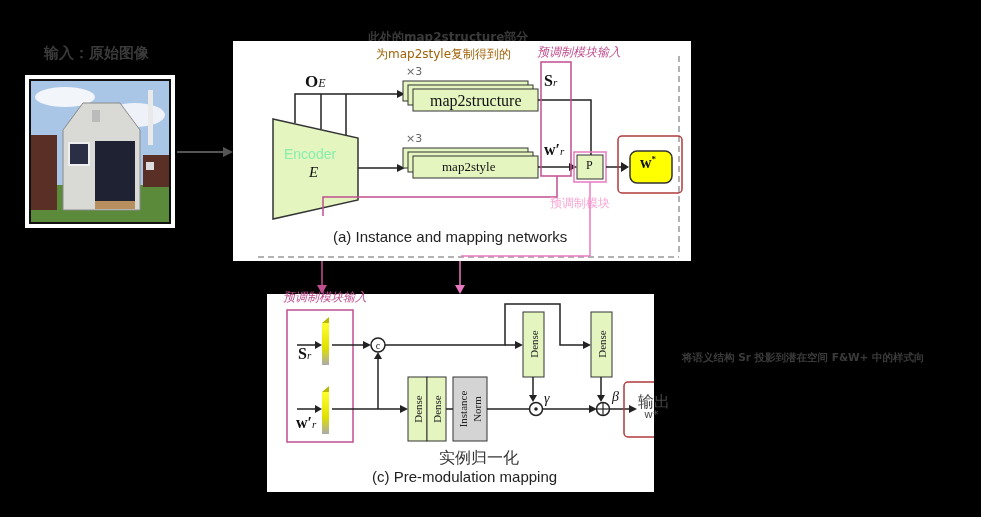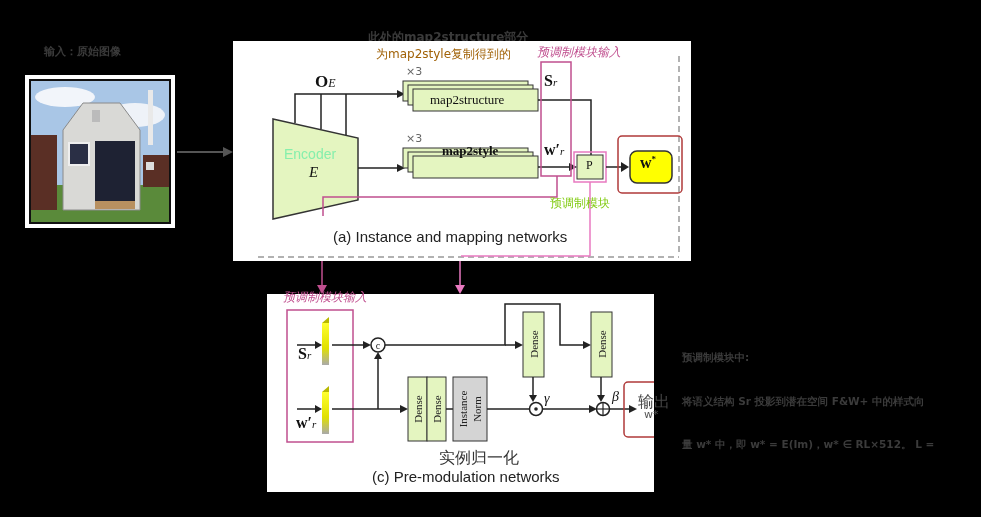--- a/index.html
+++ b/index.html
@@ -1,20 +1,20 @@
 <!DOCTYPE html>
 <html><head>
 <meta charset="utf-8">
 <style>
   html,body{margin:0;padding:0;background:#000;}
   body{width:981px;height:517px;position:relative;overflow:hidden;font-family:"DejaVu Sans",sans-serif;}
   .abs{position:absolute;}
-  .cn{color:#3a3a3a;font-size:11px;font-weight:bold;}
+  .cn{color:#3a3a3a;font-size:15px;font-weight:bold;}
   .pink{color:#c04f8f;font-style:italic;}
-  .lpink{color:#84cc16;}
+  .lpink{color:#f9a8d4;}
   .panel{background:#fff;}
   .lbl{font-family:"Liberation Serif",serif;color:#111;}
   .cap{font-family:"Liberation Sans",sans-serif;color:#222;font-size:15px;}
   .note{color:#3b3b3b;font-size:10.5px;font-weight:bold;line-height:14.5px;white-space:pre-wrap;}
   svg text{font-family:"Liberation Serif",serif;}
 </style>
 </head>
 <body>
 
 <div class="abs cn" style="left:44px;top:44px;">输入：原始图像</div>
@@ -85,27 +85,27 @@
   <rect x="397" y="110" width="42" height="32" rx="7" fill="#ffff00" stroke="#333" stroke-width="1.5"></rect>
   <rect x="385" y="95" width="64" height="57" rx="4" fill="none" stroke="#b03a3a" stroke-width="1.5"></rect>
 
   <rect x="308" y="21" width="30" height="114" fill="none" stroke="#c04f8f" stroke-width="1.5"></rect>
   <polyline points="324,135 324,156 90,156 90,175" fill="none" stroke="#c04f8f" stroke-width="1.5"></polyline>
 
   <line x1="357" y1="141" x2="357" y2="215" stroke="#e879c0" stroke-width="1.5"></line>
   <polyline points="357,215 228,215" fill="none" stroke="#e879c0" stroke-width="1.5"></polyline>
 </svg>
 
-<div class="abs lbl" style="left:305px;top:72px;font-size:17px;font-weight:bold;margin-left:10px;"><span>O</span><i style="font-size:12px;font-weight:normal;">E</i></div>
+<div class="abs lbl" style="left:305px;top:72px;font-size:17px;font-weight:bold;"><span>O</span><i style="font-size:12px;font-weight:normal;">E</i></div>
 <div class="abs" style="left:284px;top:146px;font-family:'Liberation Sans',sans-serif;font-size:14px;color:#86efac;">Encoder</div>
 <div class="abs lbl" style="left:309px;top:164px;font-size:15px;font-style:italic;">E</div>
 <div class="abs" style="left:406px;top:65px;font-size:11px;color:#666;">×3</div>
 <div class="abs" style="left:406px;top:132px;font-size:11px;color:#666;">×3</div>
-<div class="abs lbl" style="left:430px;top:92px;font-size:13px;">map2structure</div>
-<div class="abs lbl" style="left:442px;top:143px;font-size:13px;font-weight:bold;">map2style</div>
+<div class="abs lbl" style="left:430px;top:92px;font-size:16px;">map2structure</div>
+<div class="abs lbl" style="left:442px;top:159px;font-size:13px;">map2style</div>
 <div class="abs lbl" style="left:544px;top:72px;font-size:16px;font-weight:bold;"><span>S</span><i style="font-size:11px;font-weight:normal;">r</i></div>
 <div class="abs lbl" style="left:544px;top:141px;font-size:16px;font-weight:bold;"><span>w′</span><i style="font-size:11px;font-weight:normal;">r</i></div>
 <div class="abs lbl" style="left:586px;top:158px;font-size:12px;">P</div>
 <div class="abs lbl" style="left:640px;top:154px;font-size:16px;font-weight:bold;"><span>w</span><sup style="font-size:9px;">*</sup></div>
 <div class="abs lpink" style="left:550px;top:195px;font-size:12px;">预调制模块</div>
 <div class="abs cap" style="left:333px;top:228px;">(a) Instance and mapping networks</div>
 
 <svg class="abs" style="left:310px;top:261px;" width="170" height="36">
   <line x1="12" y1="0" x2="12" y2="26" stroke="#c04f8f" stroke-width="1.5"></line>
   <polygon points="7,24 12,33 17,24" fill="#c04f8f"></polygon>
@@ -185,25 +185,23 @@
   <text transform="translate(339,50) rotate(-90)" font-size="11" text-anchor="middle" fill="#222">Dense</text>
 </svg>
 
 <div class="abs lbl" style="left:298px;top:345px;font-size:16px;font-weight:bold;"><span>S</span><i style="font-size:11px;font-weight:normal;">r</i></div>
 <div class="abs lbl" style="left:296px;top:414px;font-size:16px;font-weight:bold;"><span>w′</span><i style="font-size:11px;font-weight:normal;">r</i></div>
 <div class="abs lbl" style="left:544px;top:391px;font-size:14px;font-style:italic;">γ</div>
 <div class="abs lbl" style="left:612px;top:389px;font-size:14px;font-style:italic;">β</div>
 <div class="abs" style="left:638px;top:392px;font-size:16px;color:#444;">输出</div>
 <div class="abs" style="left:644px;top:408px;font-size:11px;color:#555;">w*</div>
 <div class="abs" style="left:439px;top:448px;font-size:16px;color:#333;">实例归一化</div>
-<div class="abs cap" style="left:372px;top:468px;">(c) Pre-modulation networks</div>
+<div class="abs cap" style="left:372px;top:468px;">(c) Pre-modulation mapping</div>
 
 <div class="abs note" style="left:682px;top:321px;width:296px;">
-  <div>预调制模块中:</div>
   <div>将语义结构 Sr 投影到潜在空间 F&amp;W+ 中的样式向</div>
-  <div>量 w* 中，即 w* = E(Im)，w* ∈ RL×512。 L =</div>
   
   
   
   
   
   
 </div>
 
 </body></html>

